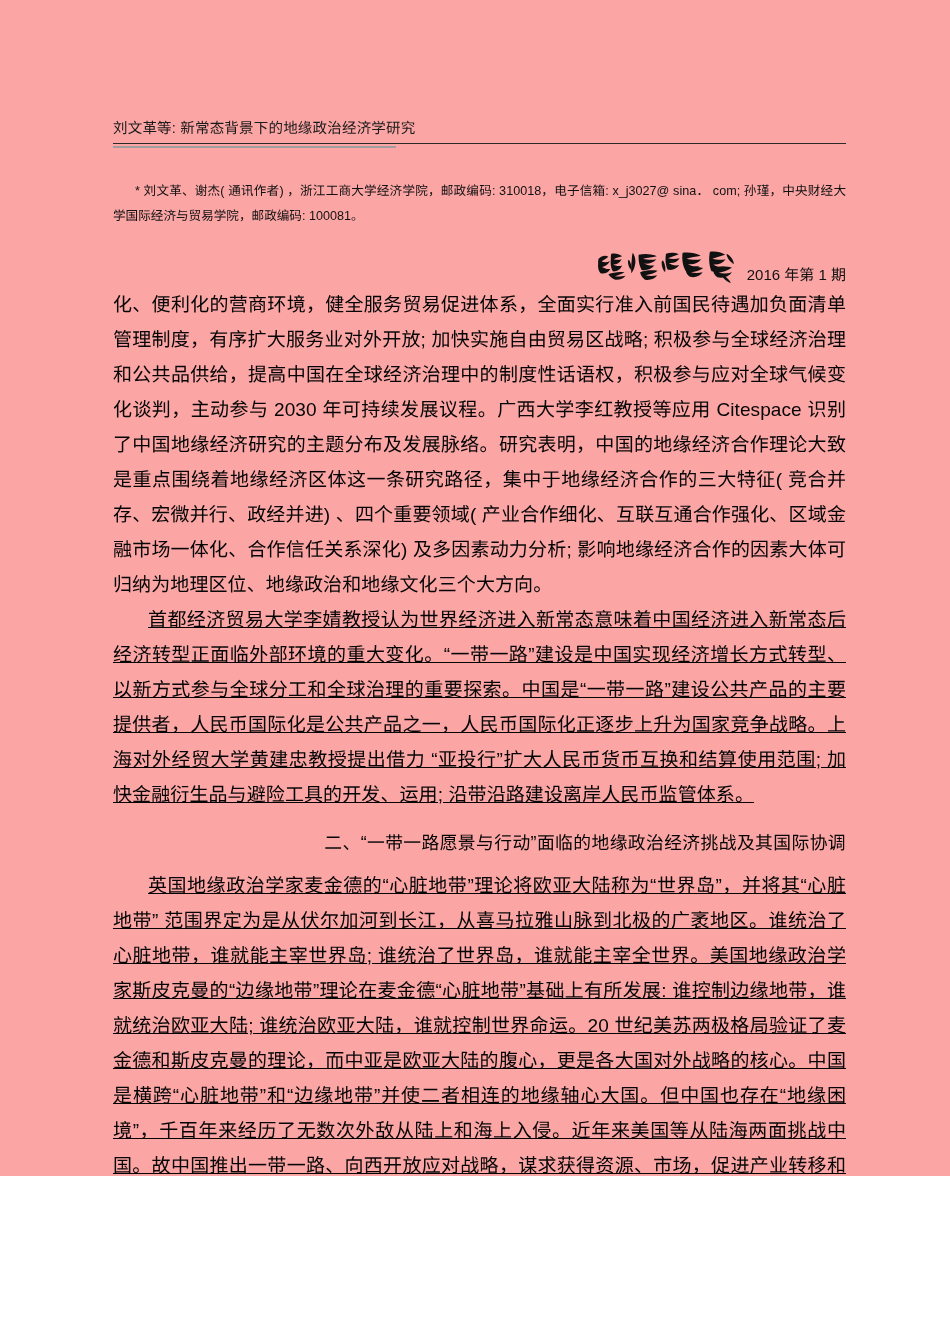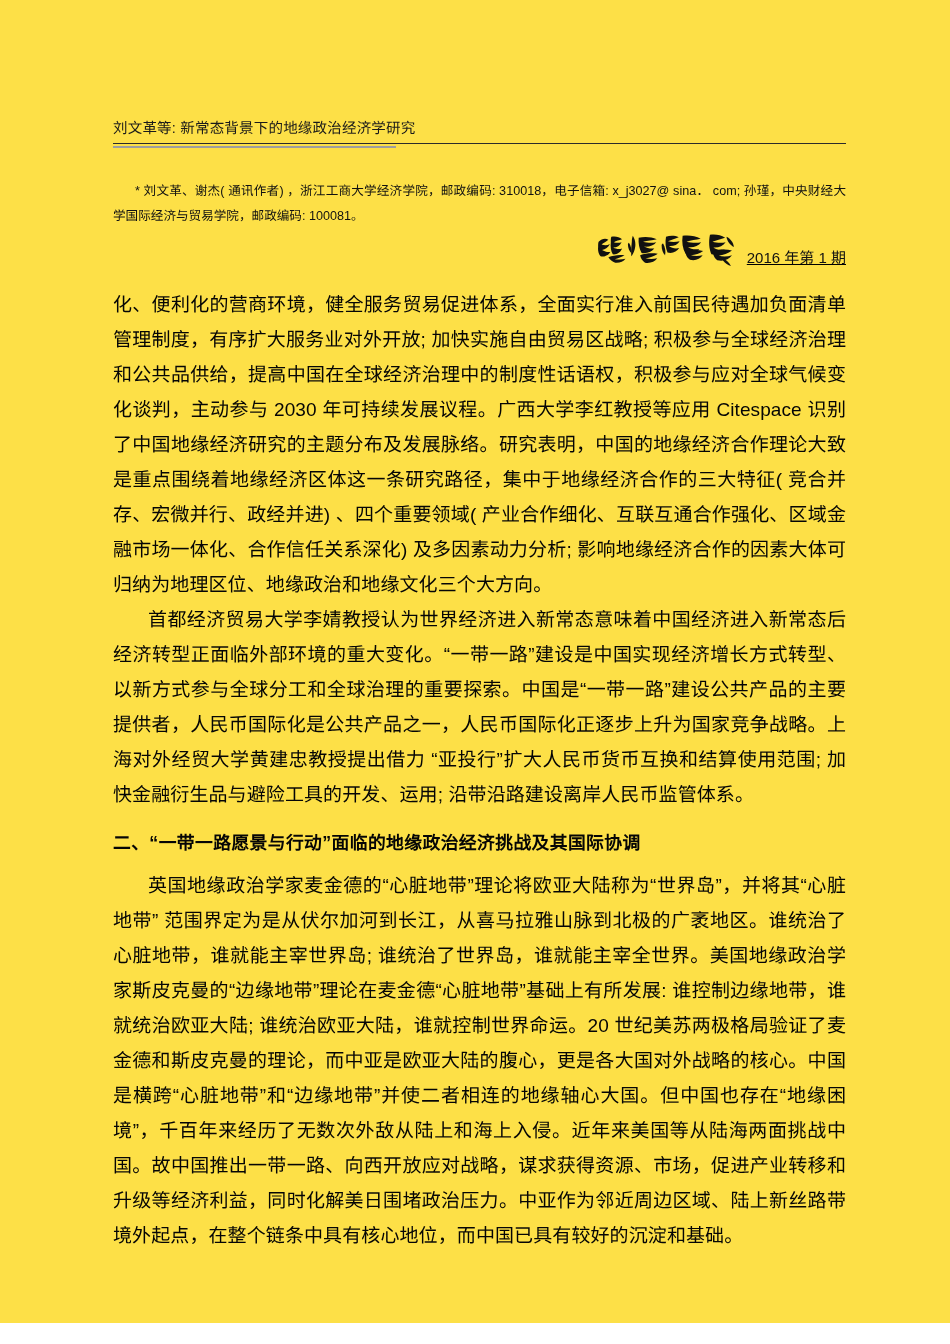--- a/index.html
+++ b/index.html
@@ -9,22 +9,22 @@
     background: #ffffff;
   }
   body {
     font-family: "Liberation Sans", "DejaVu Sans", sans-serif;
     color: #000000;
     -webkit-font-smoothing: antialiased;
   }
   .page {
     position: relative;
     width: 950px;
-    height: 1323px;
-    background: #fde047;
+    height: 1176px;
+    background: #fca5a5;
     overflow: hidden;
     box-sizing: border-box;
   }
 
   
   .running-head {
     position: absolute;
     left: 113px;
     top: 118px;
     width: 733px;
@@ -69,25 +69,24 @@
     color: #111111;
     text-align: justify;
     text-justify: inter-ideograph;
   }
   .footnote .fn-indent { display: inline-block; width: 22px; }
 
   
   .masthead-row {
     position: absolute;
     right: 104px;
-    top: 227px;
+    top: 244px;
     display: flex;
     align-items: flex-end;
     gap: 6px;
-    text-decoration: underline;
   }
   .masthead-logo {
     display: block;
     width: 148px;
     height: 42px;
   }
   .issue-label {
     font-size: 15px;
     line-height: 18px;
     color: #111111;
@@ -105,28 +104,28 @@
   p.para {
     margin: 0;
     font-size: 19px;
     line-height: 35px;
     color: #050505;
     text-align: justify;
     text-justify: inter-ideograph;
     text-indent: 0;
     letter-spacing: 0.1px;
   }
-  p.para.indent { text-indent: 35px; }
+  p.para.indent { text-indent: 35px; text-decoration: underline; }
 
   h2.section-heading {
     margin: 14px 0 8px 0;
     font-size: 17.8px;
     line-height: 34px;
-    font-weight: bold;
-    text-align: left;
+    font-weight: normal;
+    text-align: right;
     color: #050505;
     letter-spacing: 0.4px;
   }
 </style>
 </head>
 <body>
 
 <div class="page">
 
   <div class="running-head">

